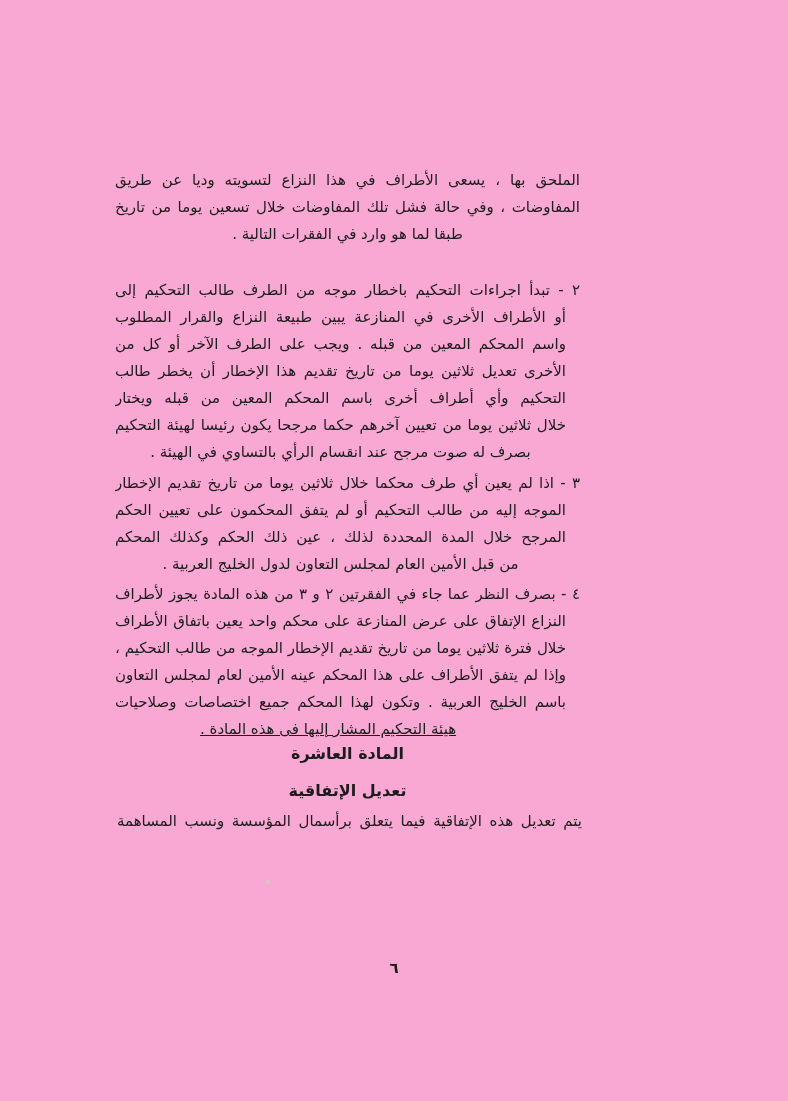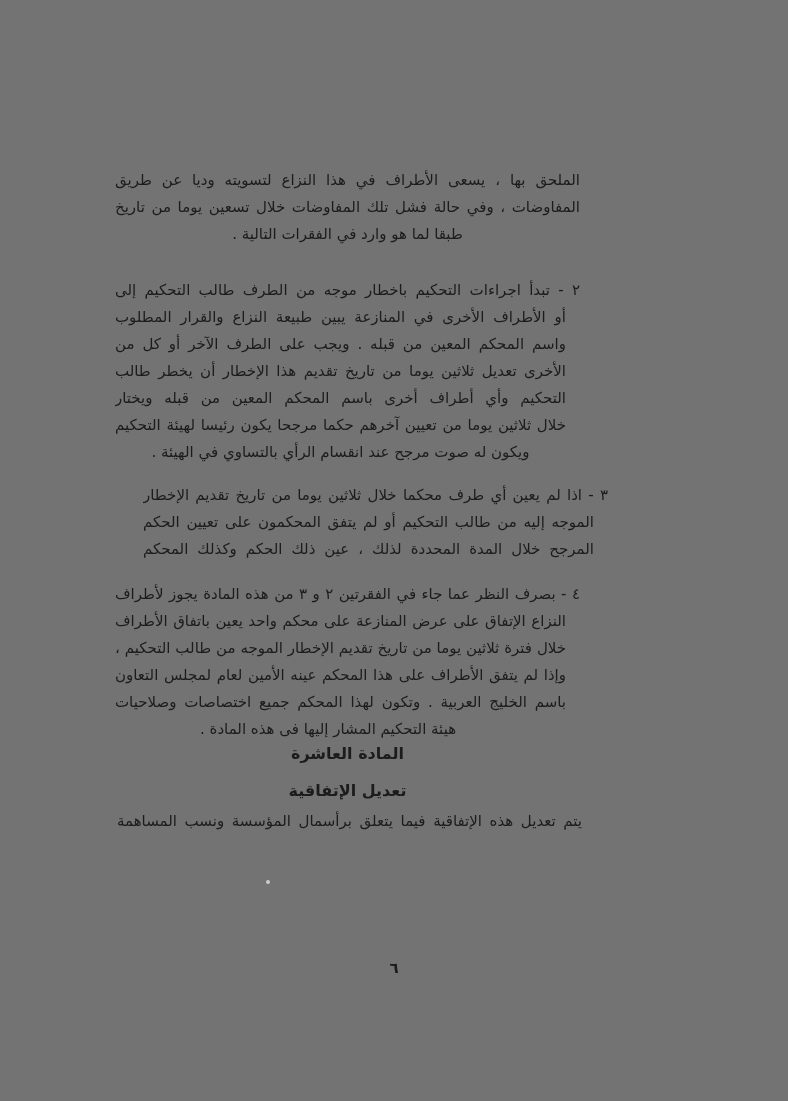--- a/index.html
+++ b/index.html
@@ -11,51 +11,52 @@
     width: 788px;
     height: 1101px;
     position: relative;
     font-family: "DejaVu Sans", sans-serif;
     color: #1c1c1c;
     overflow: hidden;
   }
   .page {
     position: absolute;
     inset: 0;
-    background: #737373;
+    background: #f9a8d4;
   }
   .para {
     position: absolute;
     left: 115px;
     width: 465px;
     direction: rtl;
   }
   .para-0 { top: 167px; }
   .para-1 { top: 277px; }
-  .para-2 { top: 482px; margin-left: 28px; }
+  .para-2 { top: 470px; }
   .para-3 { top: 581px; }
   .line {
     box-sizing: border-box;
     height: 27px;
     line-height: 27px;
     font-size: 15px;
     text-align: justify;
     text-align-last: justify;
     overflow: hidden;
     letter-spacing: 0;
   }
   .line.cont { padding-right: 14px; }
   .line.last-center {
     text-align: left;
     text-align-last: center;
   }
   .line.last-left {
     text-align: center;
     text-align-last: left;
     padding-left: 85px;
+    text-decoration: underline;
   }
   .heading {
     position: absolute;
     left: 115px;
     width: 465px;
     direction: rtl;
     text-align: center;
     font-weight: bold;
     font-size: 16px;
     height: 27px;
@@ -107,26 +108,27 @@
         <div class="line">المفاوضات ، وفي حالة فشل تلك المفاوضات خلال تسعين يوما من تاريخ طلب</div>
         <div class="line last-center">طبقا لما هو وارد في الفقرات التالية .</div>
       </div>
       <div class="para para-1">
         <div class="line">٢ - تبدأ اجراءات التحكيم باخطار موجه من الطرف طالب التحكيم إلى الطرف</div>
         <div class="line cont">أو الأطراف الأخرى في المنازعة يبين طبيعة النزاع والقرار المطلوب صدوره</div>
         <div class="line cont">واسم المحكم المعين من قبله . ويجب على الطرف الآخر أو كل من الأطراف</div>
         <div class="line cont">الأخرى تعديل ثلاثين يوما من تاريخ تقديم هذا الإخطار أن يخطر طالب</div>
         <div class="line cont">التحكيم وأي أطراف أخرى باسم المحكم المعين من قبله ويختار المحكمون</div>
         <div class="line cont">خلال ثلاثين يوما من تعيين آخرهم حكما مرجحا يكون رئيسا لهيئة التحكيم</div>
-        <div class="line cont last-center">ويكون له صوت مرجح عند انقسام الرأي بالتساوي في الهيئة .</div>
+        <div class="line cont last-center">بصرف له صوت مرجح عند انقسام الرأي بالتساوي في الهيئة .</div>
       </div>
       <div class="para para-2">
         <div class="line">٣ - اذا لم يعين أي طرف محكما خلال ثلاثين يوما من تاريخ تقديم الإخطار</div>
         <div class="line cont">الموجه إليه من طالب التحكيم أو لم يتفق المحكمون على تعيين الحكم</div>
         <div class="line cont">المرجح خلال المدة المحددة لذلك ، عين ذلك الحكم وكذلك المحكم المرجح</div>
+        <div class="line cont last-center">من قبل الأمين العام لمجلس التعاون لدول الخليج العربية .</div>
       </div>
       <div class="para para-3">
         <div class="line">٤ - بصرف النظر عما جاء في الفقرتين ٢ و ٣ من هذه المادة يجوز لأطراف</div>
         <div class="line cont">النزاع الإتفاق على عرض المنازعة على محكم واحد يعين باتفاق الأطراف</div>
         <div class="line cont">خلال فترة ثلاثين يوما من تاريخ تقديم الإخطار الموجه من طالب التحكيم ،</div>
         <div class="line cont">وإذا لم يتفق الأطراف على هذا المحكم عينه الأمين لعام لمجلس التعاون</div>
         <div class="line cont">باسم الخليج العربية . وتكون لهذا المحكم جميع اختصاصات وصلاحيات</div>
         <div class="line cont last-left">هيئة التحكيم المشار إليها فى هذه المادة .</div>
       </div>
     </div>

